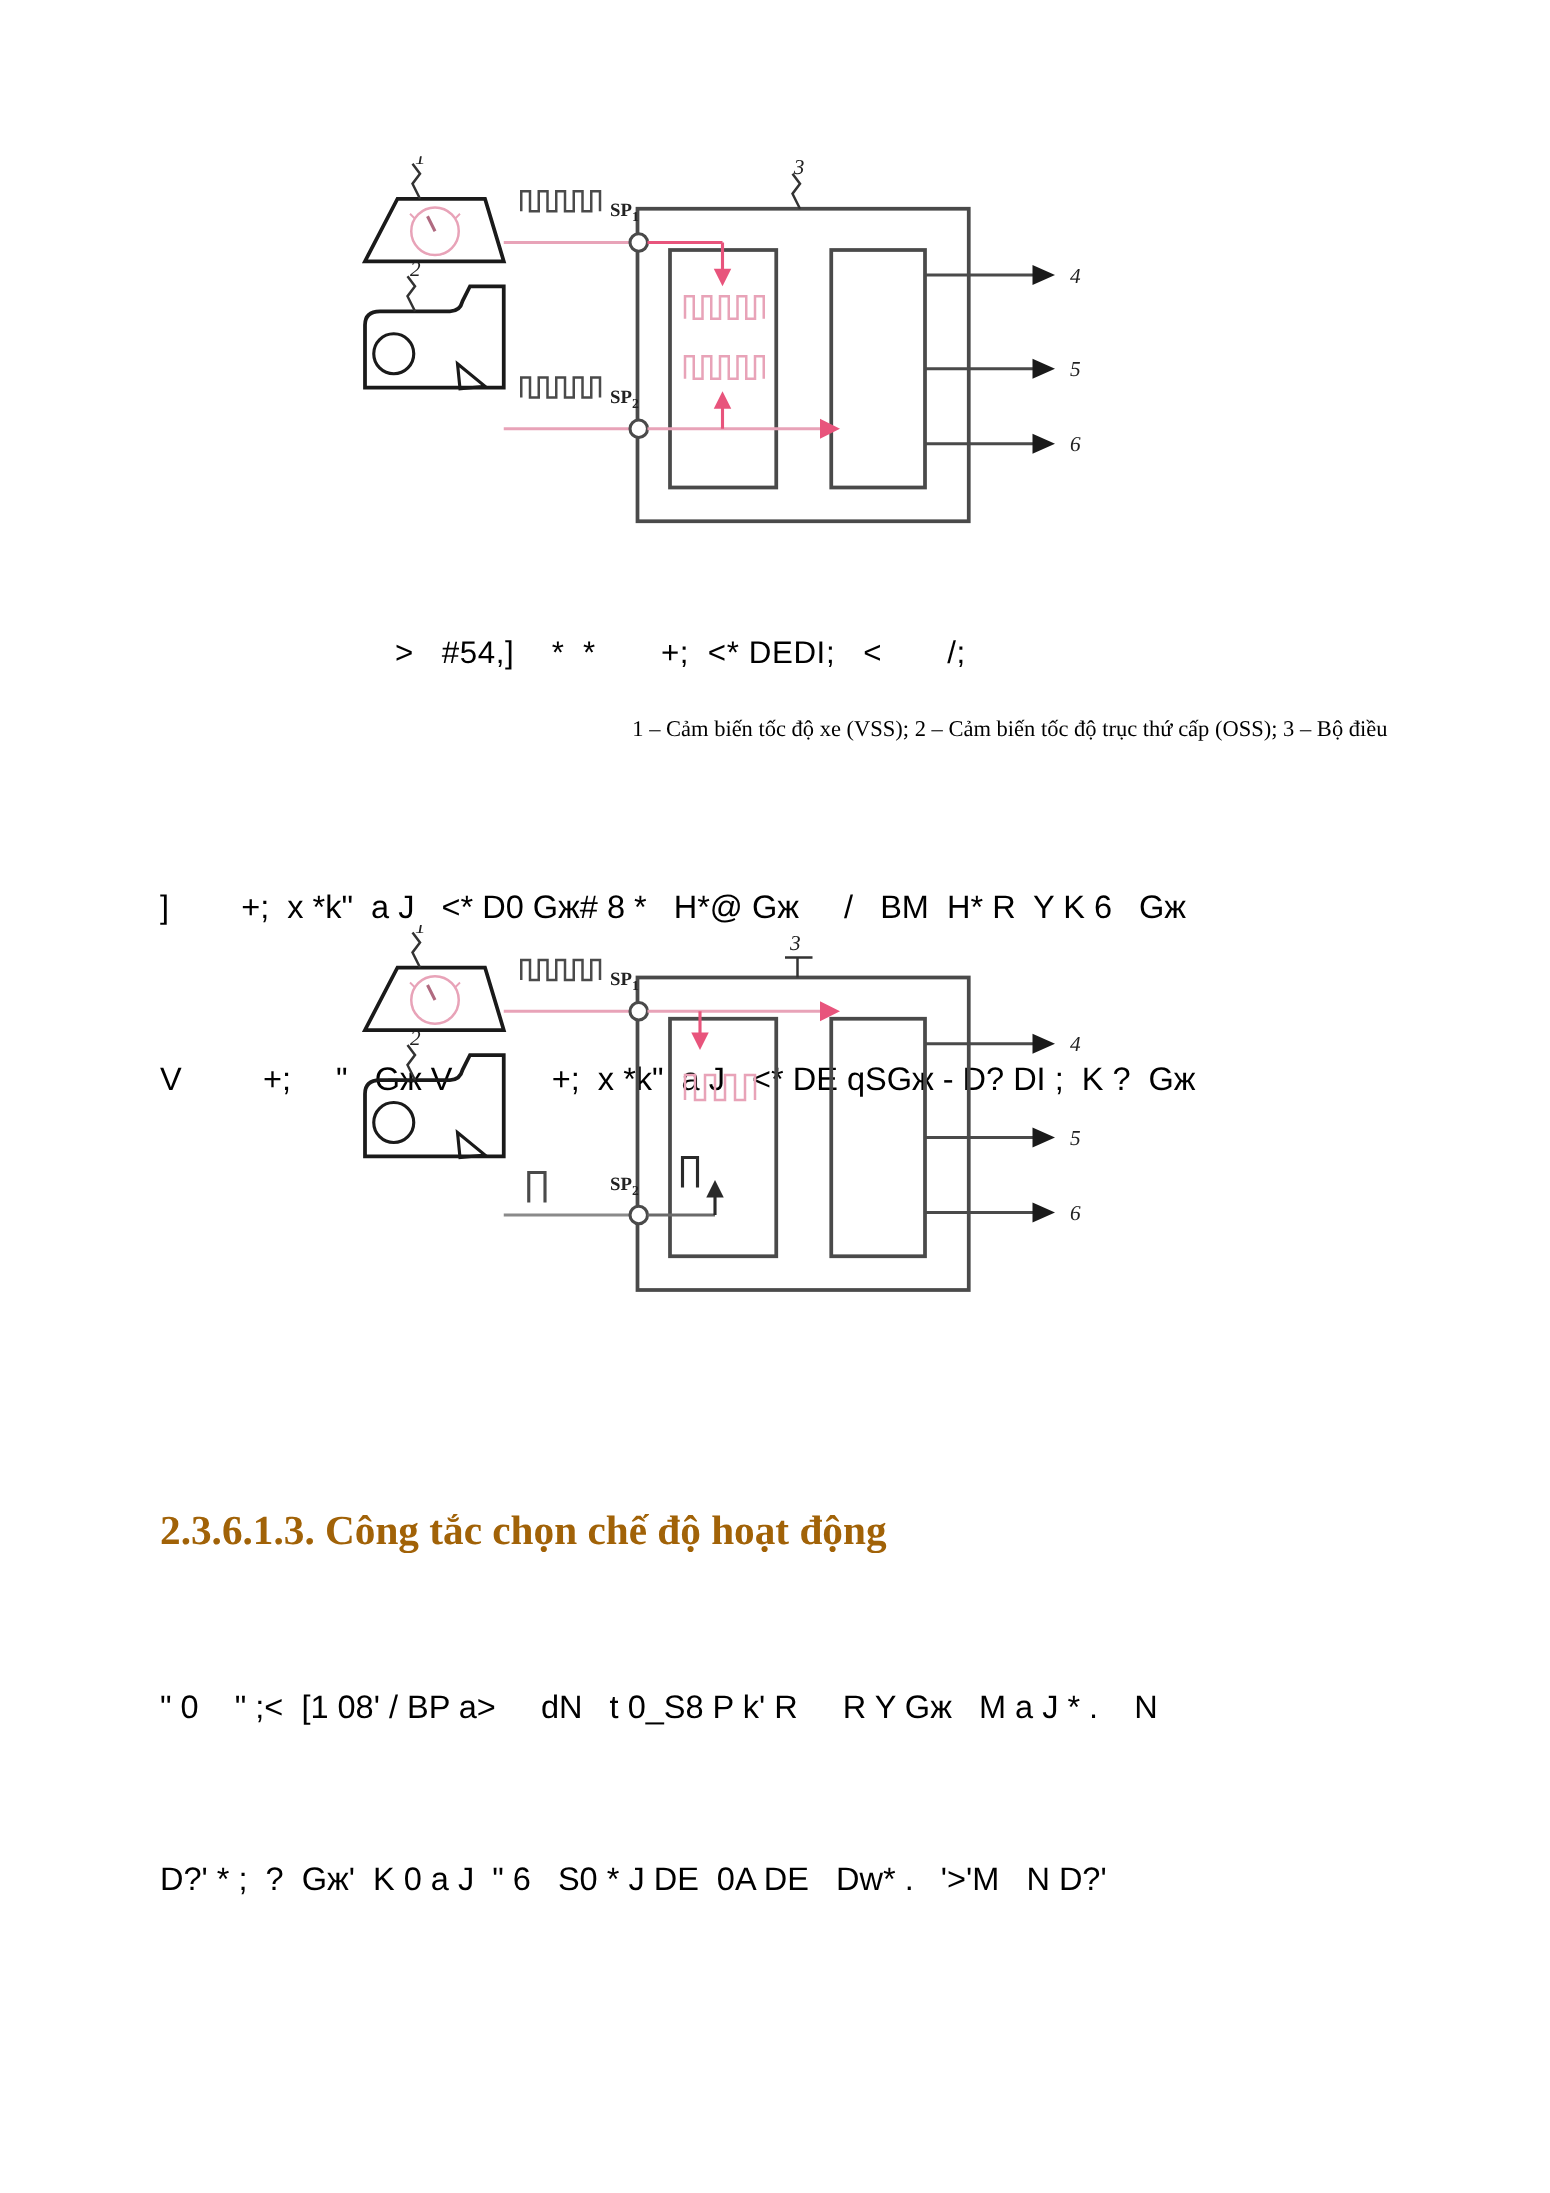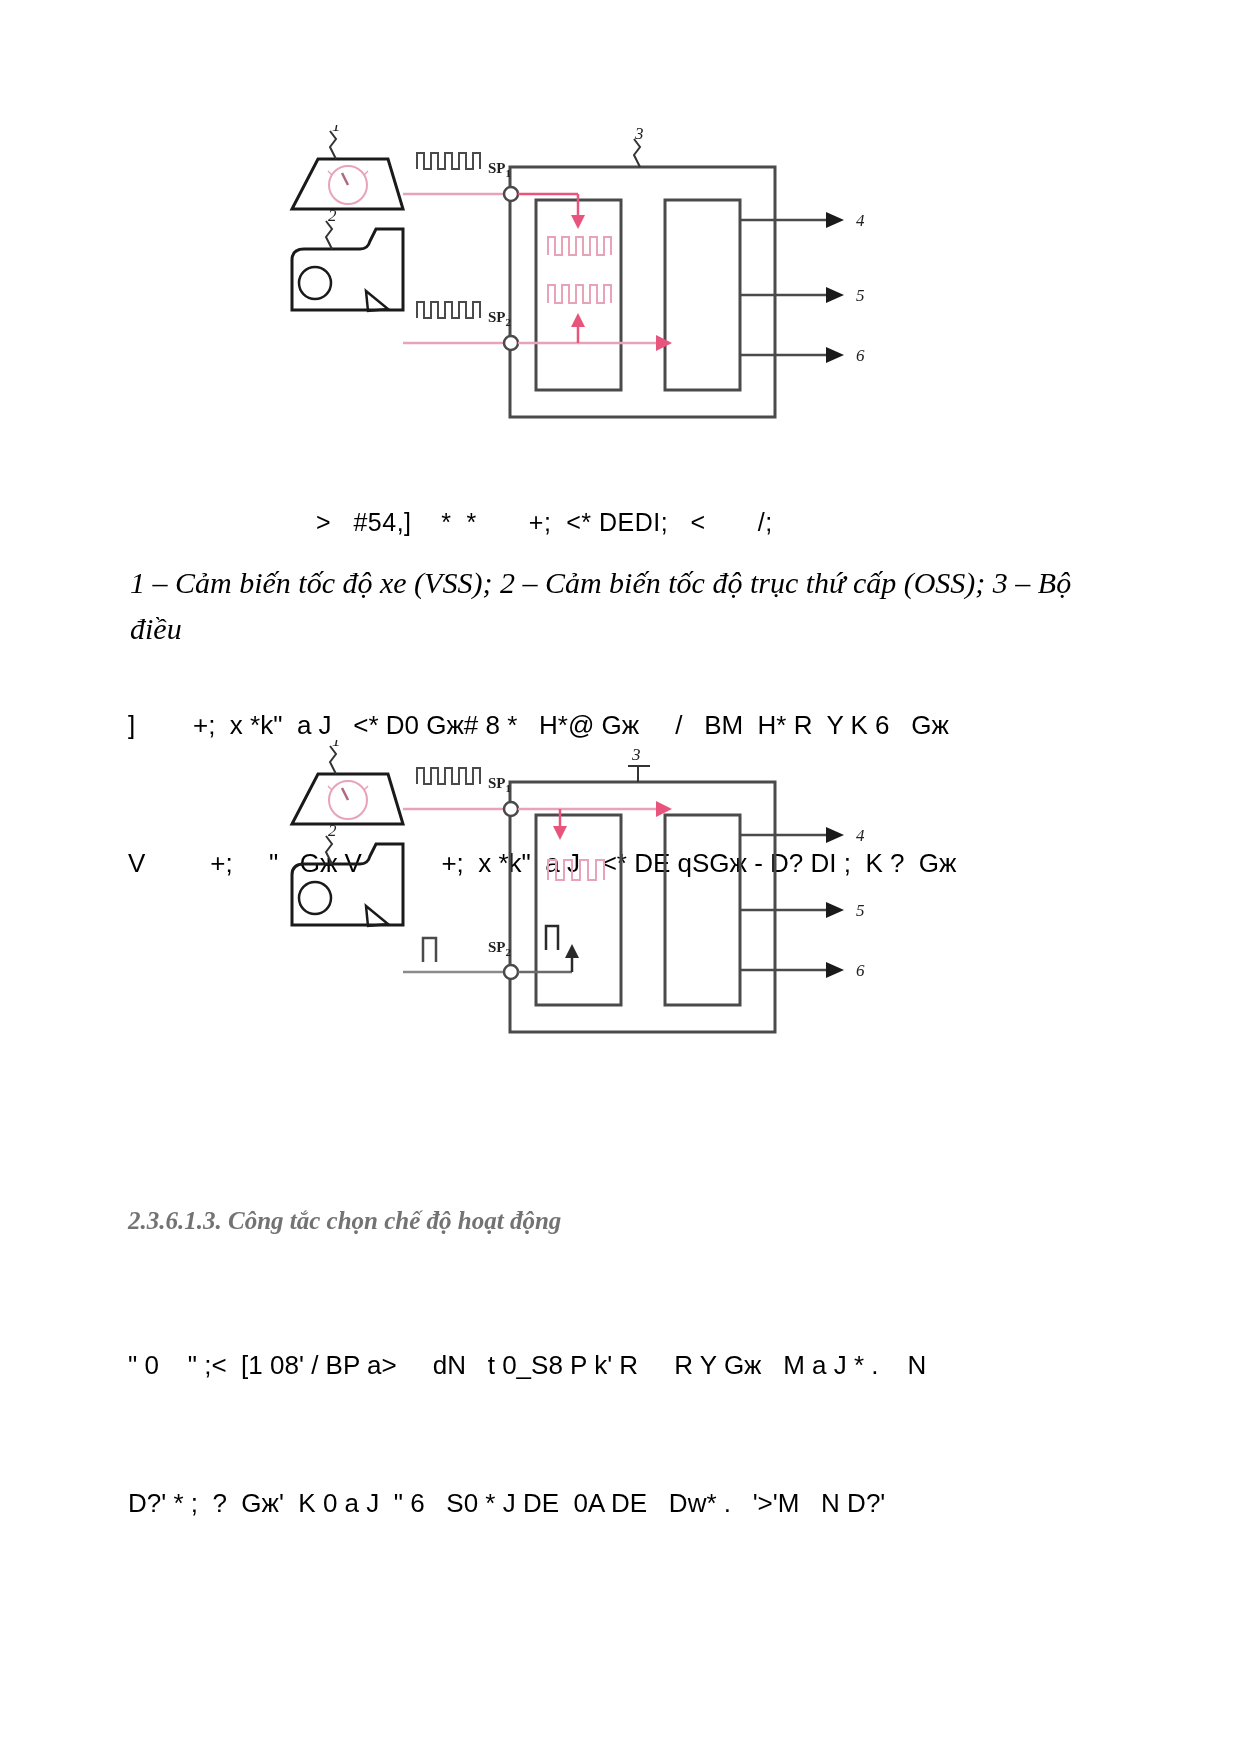--- a/index.html
+++ b/index.html
@@ -31,41 +31,39 @@
     color: #000;
   }
   .fig-caption-garbled {
     position: absolute;
     text-align: left;
     font-weight: 400;
   }
   .italic-caption {
     position: absolute;
     font-family: "Liberation Serif", "DejaVu Serif", serif;
-    font-style: italic;
-    font-size: 30px;
+    font-size: 18px;
     line-height: 46px;
-    text-align: left;
+    text-align: right;
     color: #000;
   }
   .body-garbled {
     position: absolute;
     font-family: "Liberation Sans", "DejaVu Sans", sans-serif;
     font-size: 26px;
     line-height: 46px;
     white-space: pre;
     color: #000;
   }
   .heading {
     position: absolute;
     font-family: "Liberation Serif", "DejaVu Serif", serif;
     font-weight: bold;
-    font-size: 25px;
-    color: #737373;
-    font-style: italic;
+    font-size: 33px;
+    color: #a16207;
   }
 
   
   .figure {
     position: absolute;
   }
   .figure svg { display: block; }
 </style>
 </head>
 <body>

